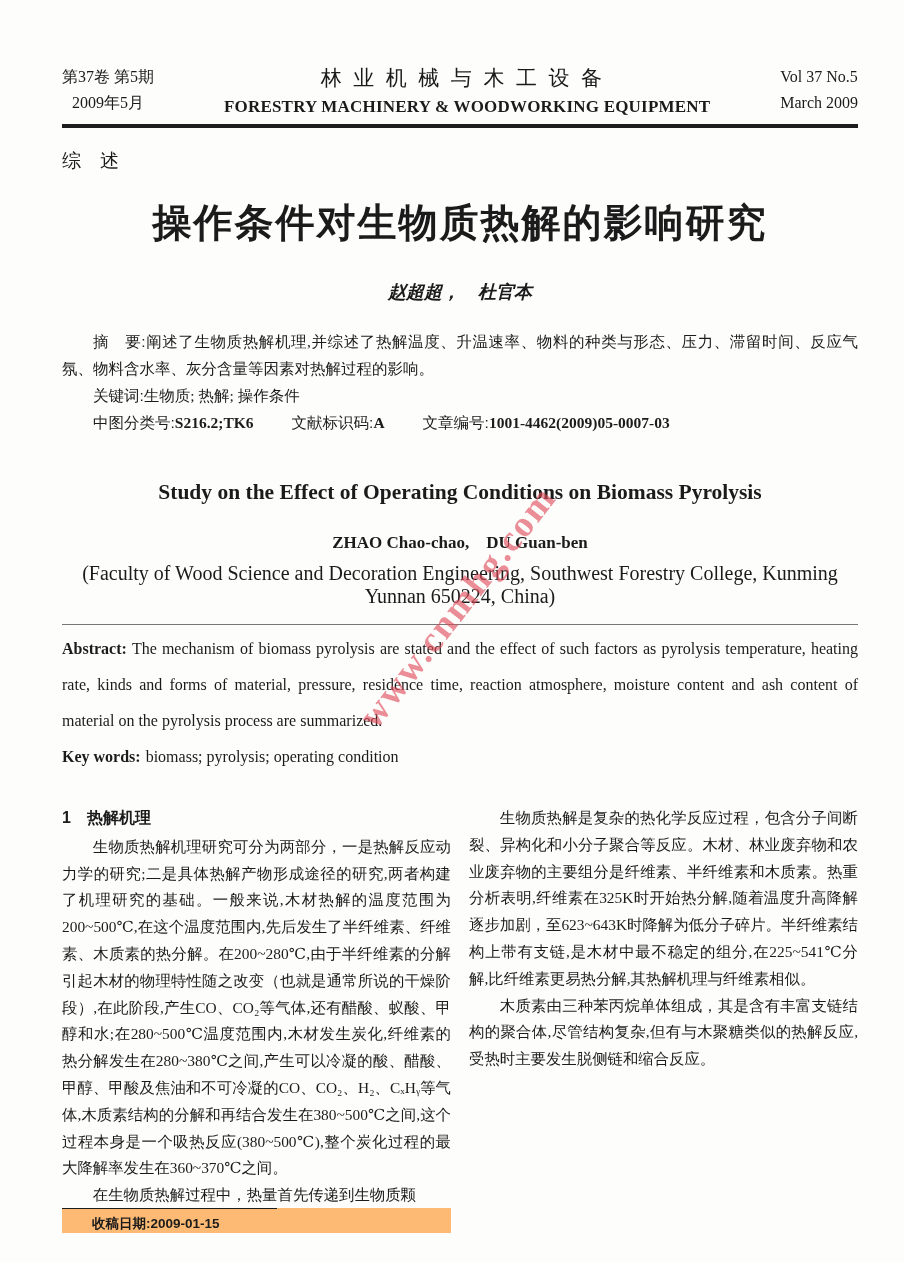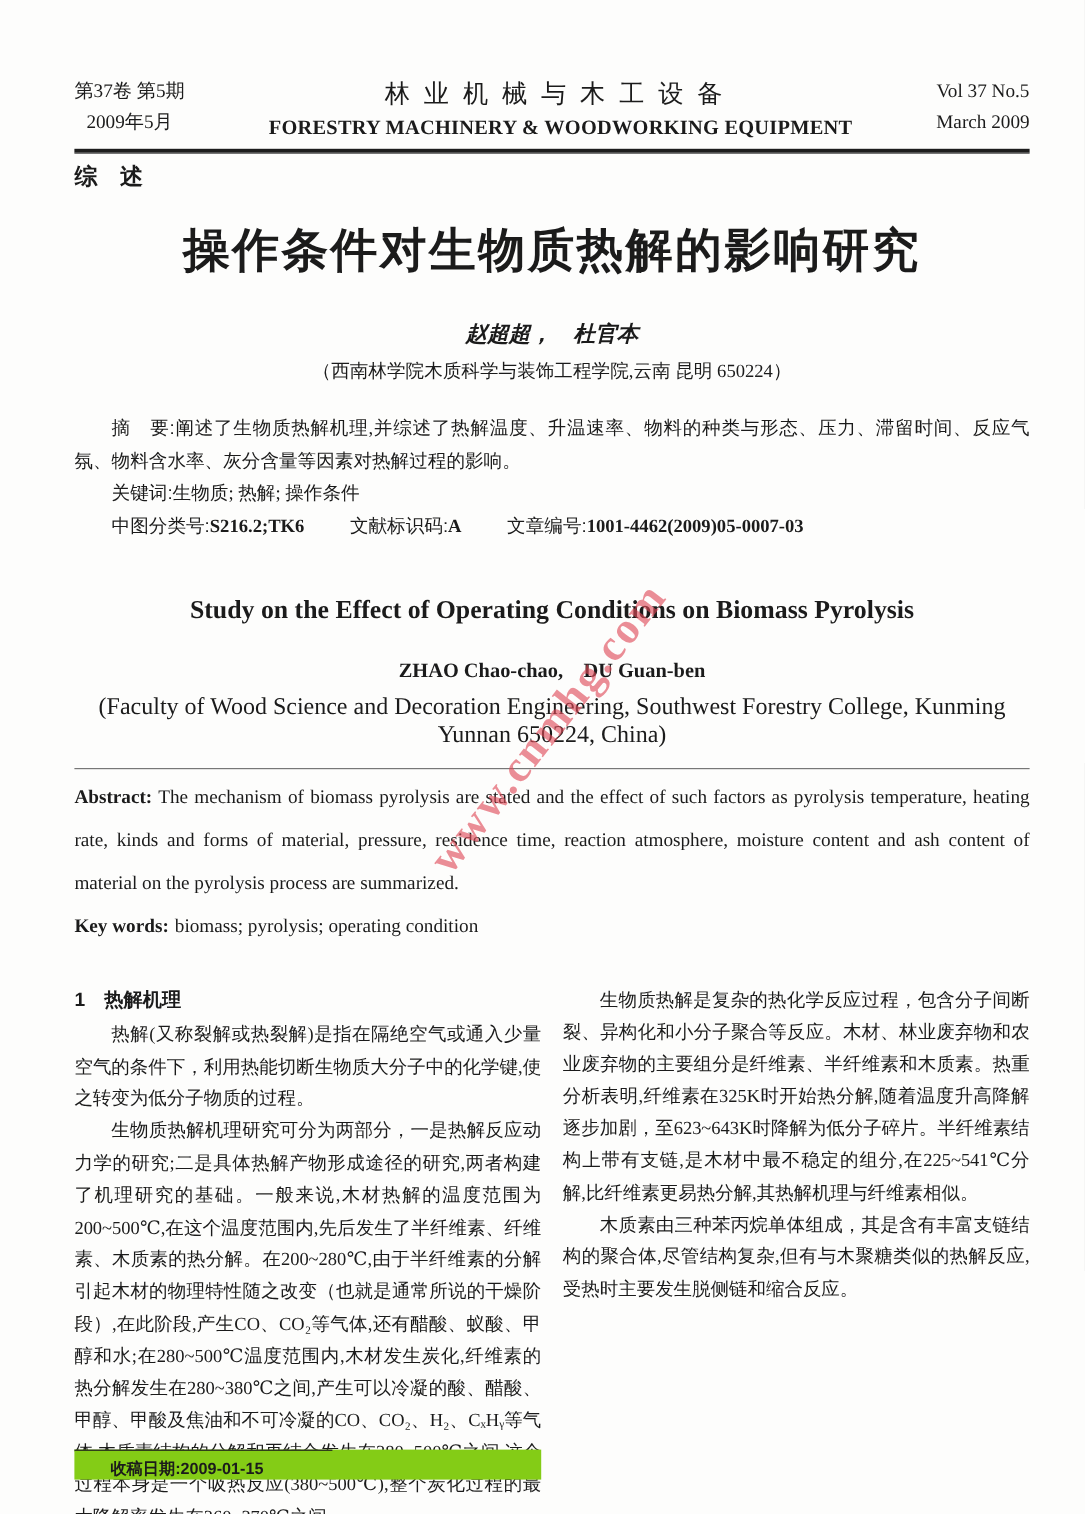--- a/index.html
+++ b/index.html
@@ -35,23 +35,23 @@
   .jname-en { font-size: 17px; font-weight: bold; margin-top: 5px; letter-spacing: 0.2px; }
   .double-rule {
     margin-top: 7px;
     height: 3px;
     border-top: 3px solid #1d1d1d;
     border-bottom: 1px solid #1d1d1d;
   }
 
   
   .column-label {
-    margin-top: 6px;
+    margin-top: 20px;
     font-family: "Liberation Sans", "DejaVu Sans", sans-serif;
-    font-weight: bold;
+    font-weight: normal;
     font-size: 19px;
   }
   .title-cn {
     margin-top: 22px;
     text-align: center;
     font-size: 39px;
     font-weight: bold;
     letter-spacing: 2px;
   }
   .authors-cn { margin-top: 30px; text-align: center; font-size: 18px; font-weight: bold; font-style: italic; }
@@ -81,21 +81,21 @@
   .col { width: 389px; font-size: 15.4px; line-height: 26.8px; text-align: justify; }
   .col h3 {
     font-size: 16px;
     font-weight: bold;
     font-family: "Liberation Sans", "DejaVu Sans", sans-serif;
     margin-bottom: 2px;
   }
   .col p.indent { text-indent: 2em; }
 
   
-  .footnote { position: absolute; left: 62px; top: 1208px; width: 389px; background: #84cc16; }
+  .footnote { position: absolute; left: 62px; top: 1208px; width: 389px; background: #fdba74; }
   .footnote-rule { width: 215px; border-top: 1.5px solid #1d1d1d; }
   .footnote-text { margin-top: 6px; margin-left: 30px; font-size: 13.5px; font-weight: bold;
     font-family: "Liberation Sans", "DejaVu Sans", sans-serif; }
 
   
   .watermark {
     position: absolute;
     left: 262px;
     top: 585px;
     width: 390px;
@@ -131,21 +131,20 @@
     </div>
   </header>
 
   <div class="double-rule"></div>
 
   <div class="column-label">综　述</div>
 
   <h1 class="title-cn">操作条件对生物质热解的影响研究</h1>
 
   <div class="authors-cn">赵超超，　杜官本</div>
-  <div class="affil-cn">（西南林学院木质科学与装饰工程学院,云南 昆明 650224）</div>
 
   <section class="abstract-cn">
     <p><span class="lbl-cn">摘　要:</span><span>阐述了生物质热解机理,并综述了热解温度、升温速率、物料的种类与形态、压力、滞留时间、反应气氛、物料含水率、灰分含量等因素对热解过程的影响。</span></p>
     <p><span class="lbl-cn">关键词:</span><span>生物质; 热解; 操作条件</span></p>
     <p class="meta-line">
       <span class="pair"><span class="lbl-cn">中图分类号:</span><span>S216.2;TK6</span></span>
       <span class="pair"><span class="lbl-cn">文献标识码:</span><span>A</span></span>
       <span class="pair"><span class="lbl-cn">文章编号:</span><span>1001-4462(2009)05-0007-03</span></span>
     </p>
   </section>
@@ -157,21 +156,20 @@
   <div class="thin-rule"></div>
 
   <section class="abstract-en">
     <p><span class="lbl-en">Abstract:</span><span>The mechanism of biomass pyrolysis are stated and the effect of such factors as pyrolysis temperature, heating rate, kinds and forms of material, pressure, residence time, reaction atmosphere, moisture content and ash content of material on the pyrolysis process are summarized.</span></p>
     <p><span class="lbl-en">Key words:</span><span>biomass; pyrolysis; operating condition</span></p>
   </section>
 
   <section class="columns">
     <div class="col">
       <h3>1　热解机理</h3>
-      <p class="indent">热解(又称裂解或热裂解)是指在隔绝空气或通入少量空气的条件下，利用热能切断生物质大分子中的化学键,使之转变为低分子物质的过程。</p>
       <p class="indent">生物质热解机理研究可分为两部分，一是热解反应动力学的研究;二是具体热解产物形成途径的研究,两者构建了机理研究的基础。一般来说,木材热解的温度范围为200~500℃,在这个温度范围内,先后发生了半纤维素、纤维素、木质素的热分解。在200~280℃,由于半纤维素的分解引起木材的物理特性随之改变（也就是通常所说的干燥阶段）,在此阶段,产生CO、CO₂等气体,还有醋酸、蚁酸、甲醇和水;在280~500℃温度范围内,木材发生炭化,纤维素的热分解发生在280~380℃之间,产生可以冷凝的酸、醋酸、甲醇、甲酸及焦油和不可冷凝的CO、CO₂、H₂、CₓHᵧ等气体,木质素结构的分解和再结合发生在380~500℃之间,这个过程本身是一个吸热反应(380~500℃),整个炭化过程的最大降解率发生在360~370℃之间。</p>
       <p class="indent">在生物质热解过程中，热量首先传递到生物质颗</p>
     </div>
     <div class="col">
       <p class="indent">生物质热解是复杂的热化学反应过程，包含分子间断裂、异构化和小分子聚合等反应。木材、林业废弃物和农业废弃物的主要组分是纤维素、半纤维素和木质素。热重分析表明,纤维素在325K时开始热分解,随着温度升高降解逐步加剧，至623~643K时降解为低分子碎片。半纤维素结构上带有支链,是木材中最不稳定的组分,在225~541℃分解,比纤维素更易热分解,其热解机理与纤维素相似。</p>
       <p class="indent">木质素由三种苯丙烷单体组成，其是含有丰富支链结构的聚合体,尽管结构复杂,但有与木聚糖类似的热解反应,受热时主要发生脱侧链和缩合反应。</p>
     </div>
   </section>
 
   <div class="footnote">

